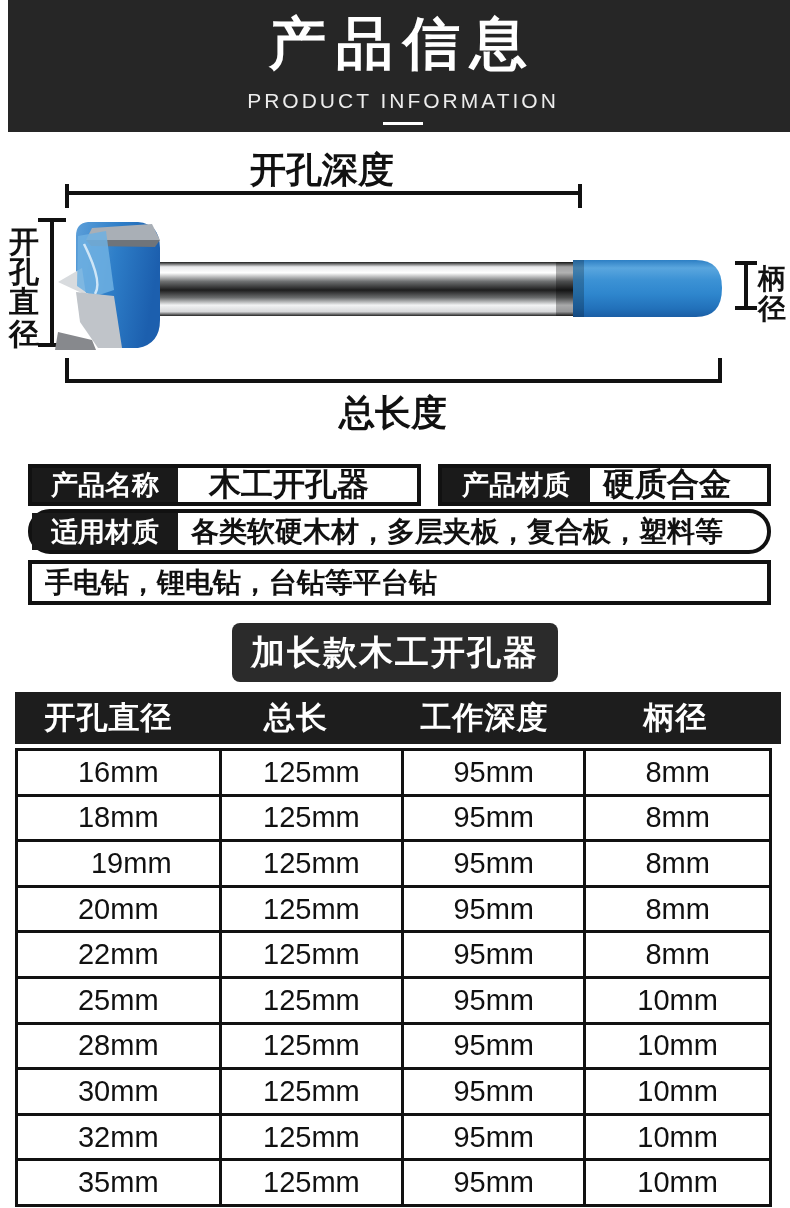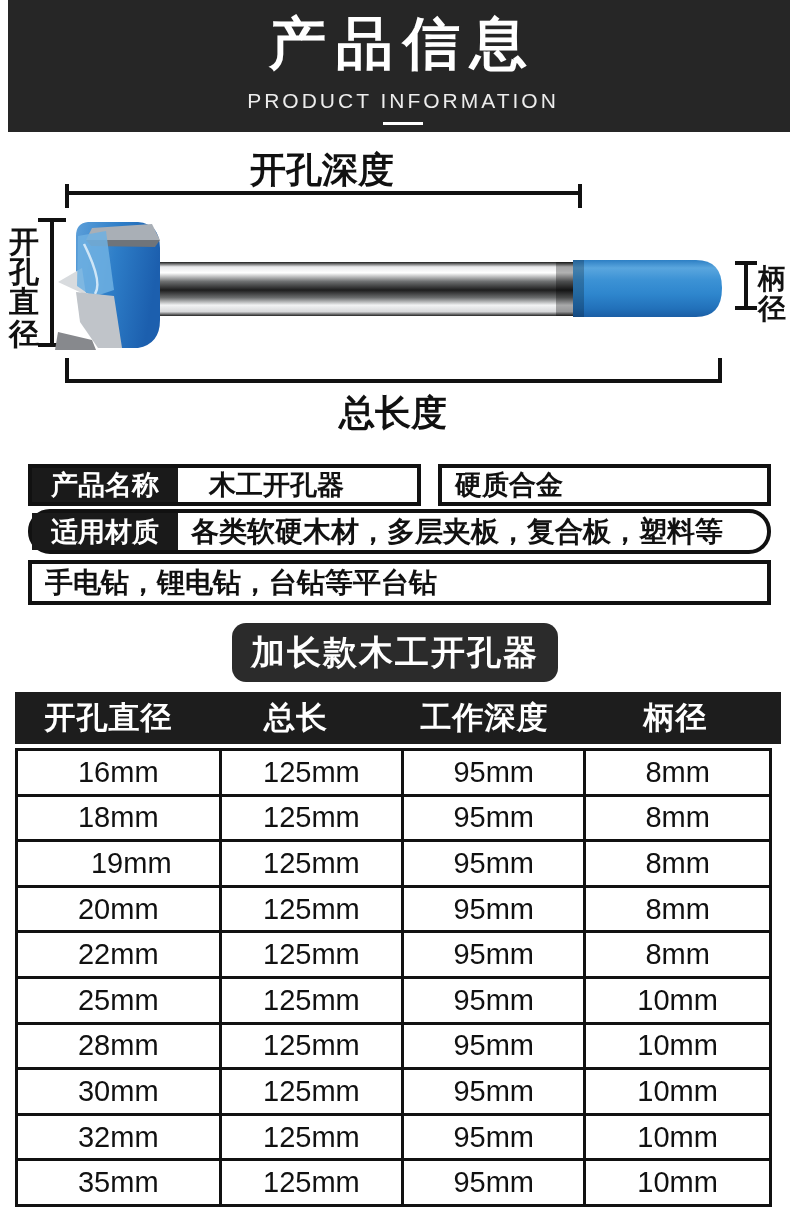--- a/index.html
+++ b/index.html
@@ -13,26 +13,26 @@
   .banner-sub{color:#ececec;font-size:21px;letter-spacing:3px;margin-top:6px;}
   .banner-line{width:40px;height:3px;background:#fff;margin-top:9px;}
 
   
   .diagram{position:absolute;left:0;top:132px;width:790px;height:312px;}
 
   
   .spec-row{position:absolute;display:flex;border:4px solid #111;box-sizing:border-box;background:#fff;}
   .spec-label{background:#1a1a1a;color:#fff;font-weight:bold;font-size:27px;
               display:flex;align-items:center;justify-content:center;flex:0 0 auto;}
-  .spec-value{color:#111;font-weight:bold;font-size:27px;display:flex;align-items:center;
+  .spec-value{color:#111;font-weight:bold;font-size:32px;display:flex;align-items:center;
               padding-left:13px;white-space:nowrap;overflow:hidden;flex:1 1 auto;}
 
   
   .badge{position:absolute;left:232px;top:623px;width:326px;height:59px;background:#2b2b2b;
-         border-radius:14px;display:flex;align-items:center;justify-content:center;}
+         border-radius:8px;display:flex;align-items:center;justify-content:center;}
   .badge span{color:#fff;font-size:34px;font-weight:bold;letter-spacing:2px;}
 
   
   .size-header{position:absolute;left:15px;top:692px;width:766px;height:52px;background:#1d1d1d;
                display:flex;align-items:center;}
   .size-header .hcell{color:#fff;font-weight:bold;font-size:31px;text-align:center;letter-spacing:1px;}
   .size-body{position:absolute;left:15px;top:748px;width:757px;border-collapse:collapse;}
   .size-body td{border:3px solid #111;height:42.6px;text-align:center;vertical-align:middle;
                 font-size:29px;color:#111;background:#fff;padding:0;}
 </style>
@@ -113,20 +113,21 @@
     <line x1="67" y1="226" x2="67" y2="251" stroke="#111" stroke-width="4"></line>
     <line x1="720" y1="226" x2="720" y2="251" stroke="#111" stroke-width="4"></line>
     <text x="393" y="293" font-size="36" font-weight="bold" fill="#111" text-anchor="middle">总长度</text>
   </svg>
 
   <div class="spec-row" style="left:28px;top:464px;width:393px;height:42px;gap:18px;">
     <div class="spec-label" style="width:146px;">产品名称</div>
     <div class="spec-value">木工开孔器</div>
   </div>
   <div class="spec-row" style="left:438px;top:464px;width:333px;height:42px;">
+    <div class="spec-label" style="width:148px;">产品材质</div>
     <div class="spec-value">硬质合金</div>
   </div>
   <div class="spec-row" style="left:28px;top:509px;width:743px;height:45px;border-radius:22px;">
     <div class="spec-label" style="width:146px;">适用材质</div>
     <div class="spec-value" style="font-size:28px;">各类软硬木材，多层夹板，复合板，塑料等</div>
   </div>
   <div class="spec-row" style="left:28px;top:560px;width:743px;height:45px;">
     <div class="spec-value" style="font-size:28px;">手电钻，锂电钻，台钻等平台钻</div>
   </div>
 

